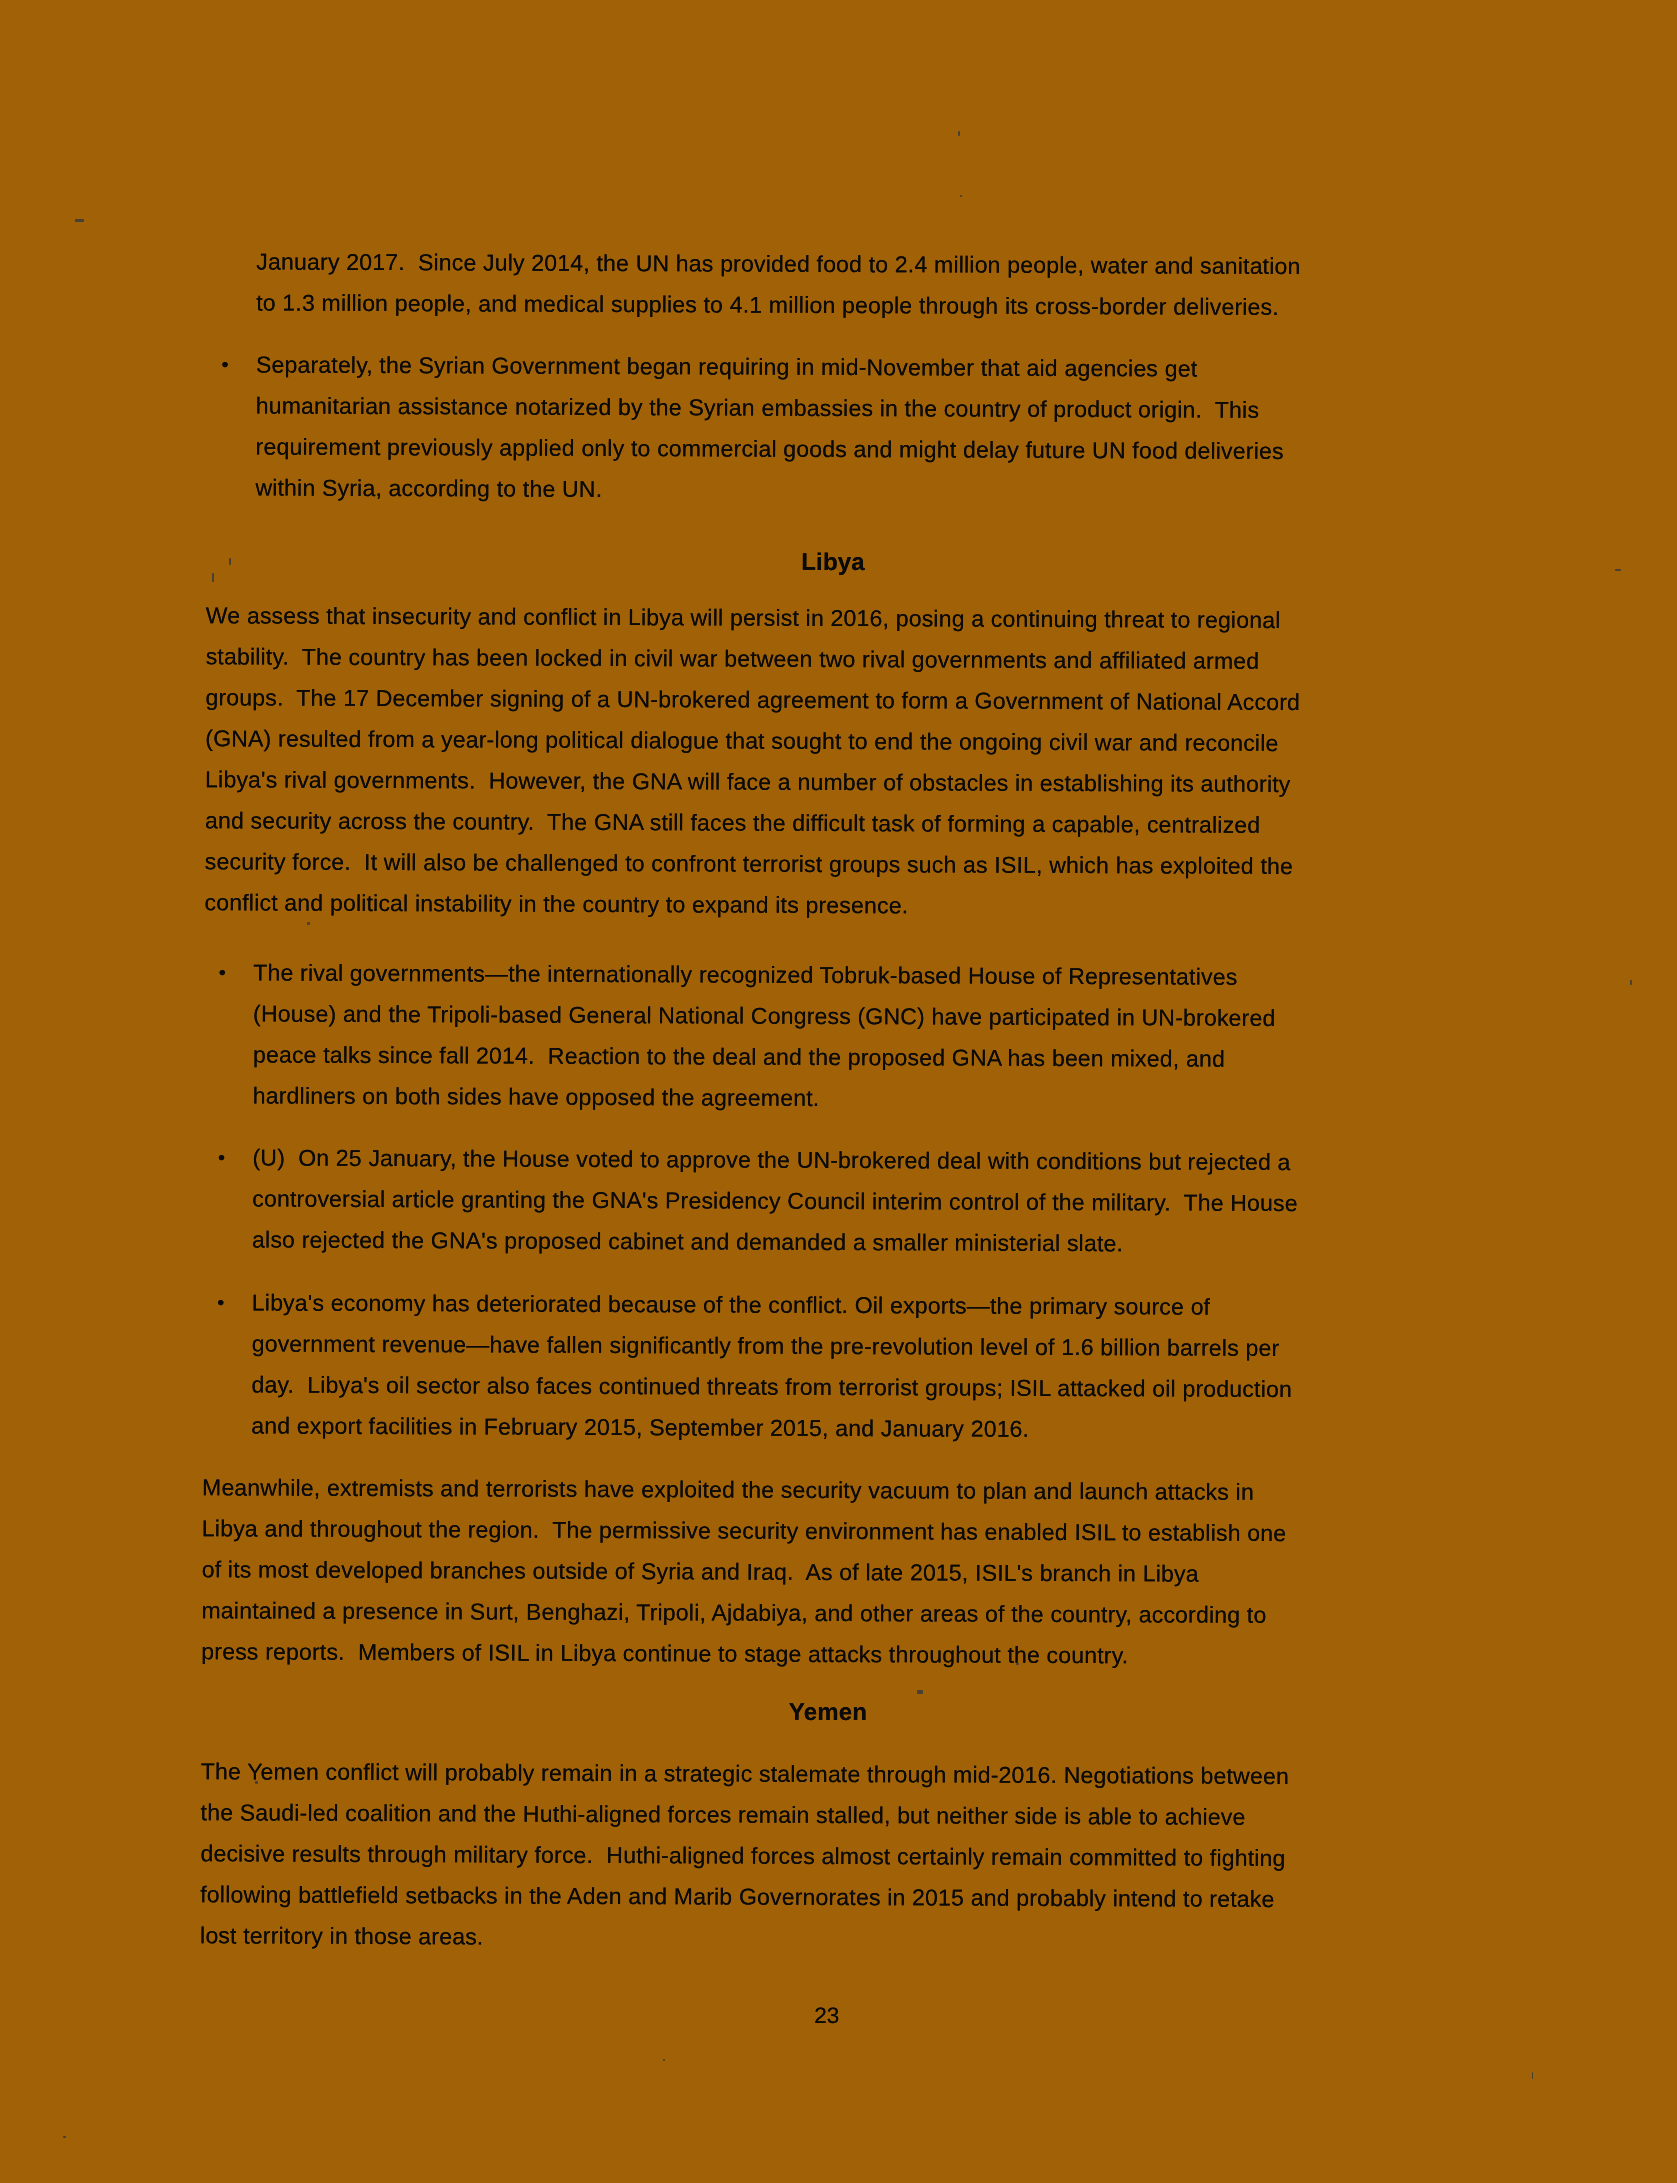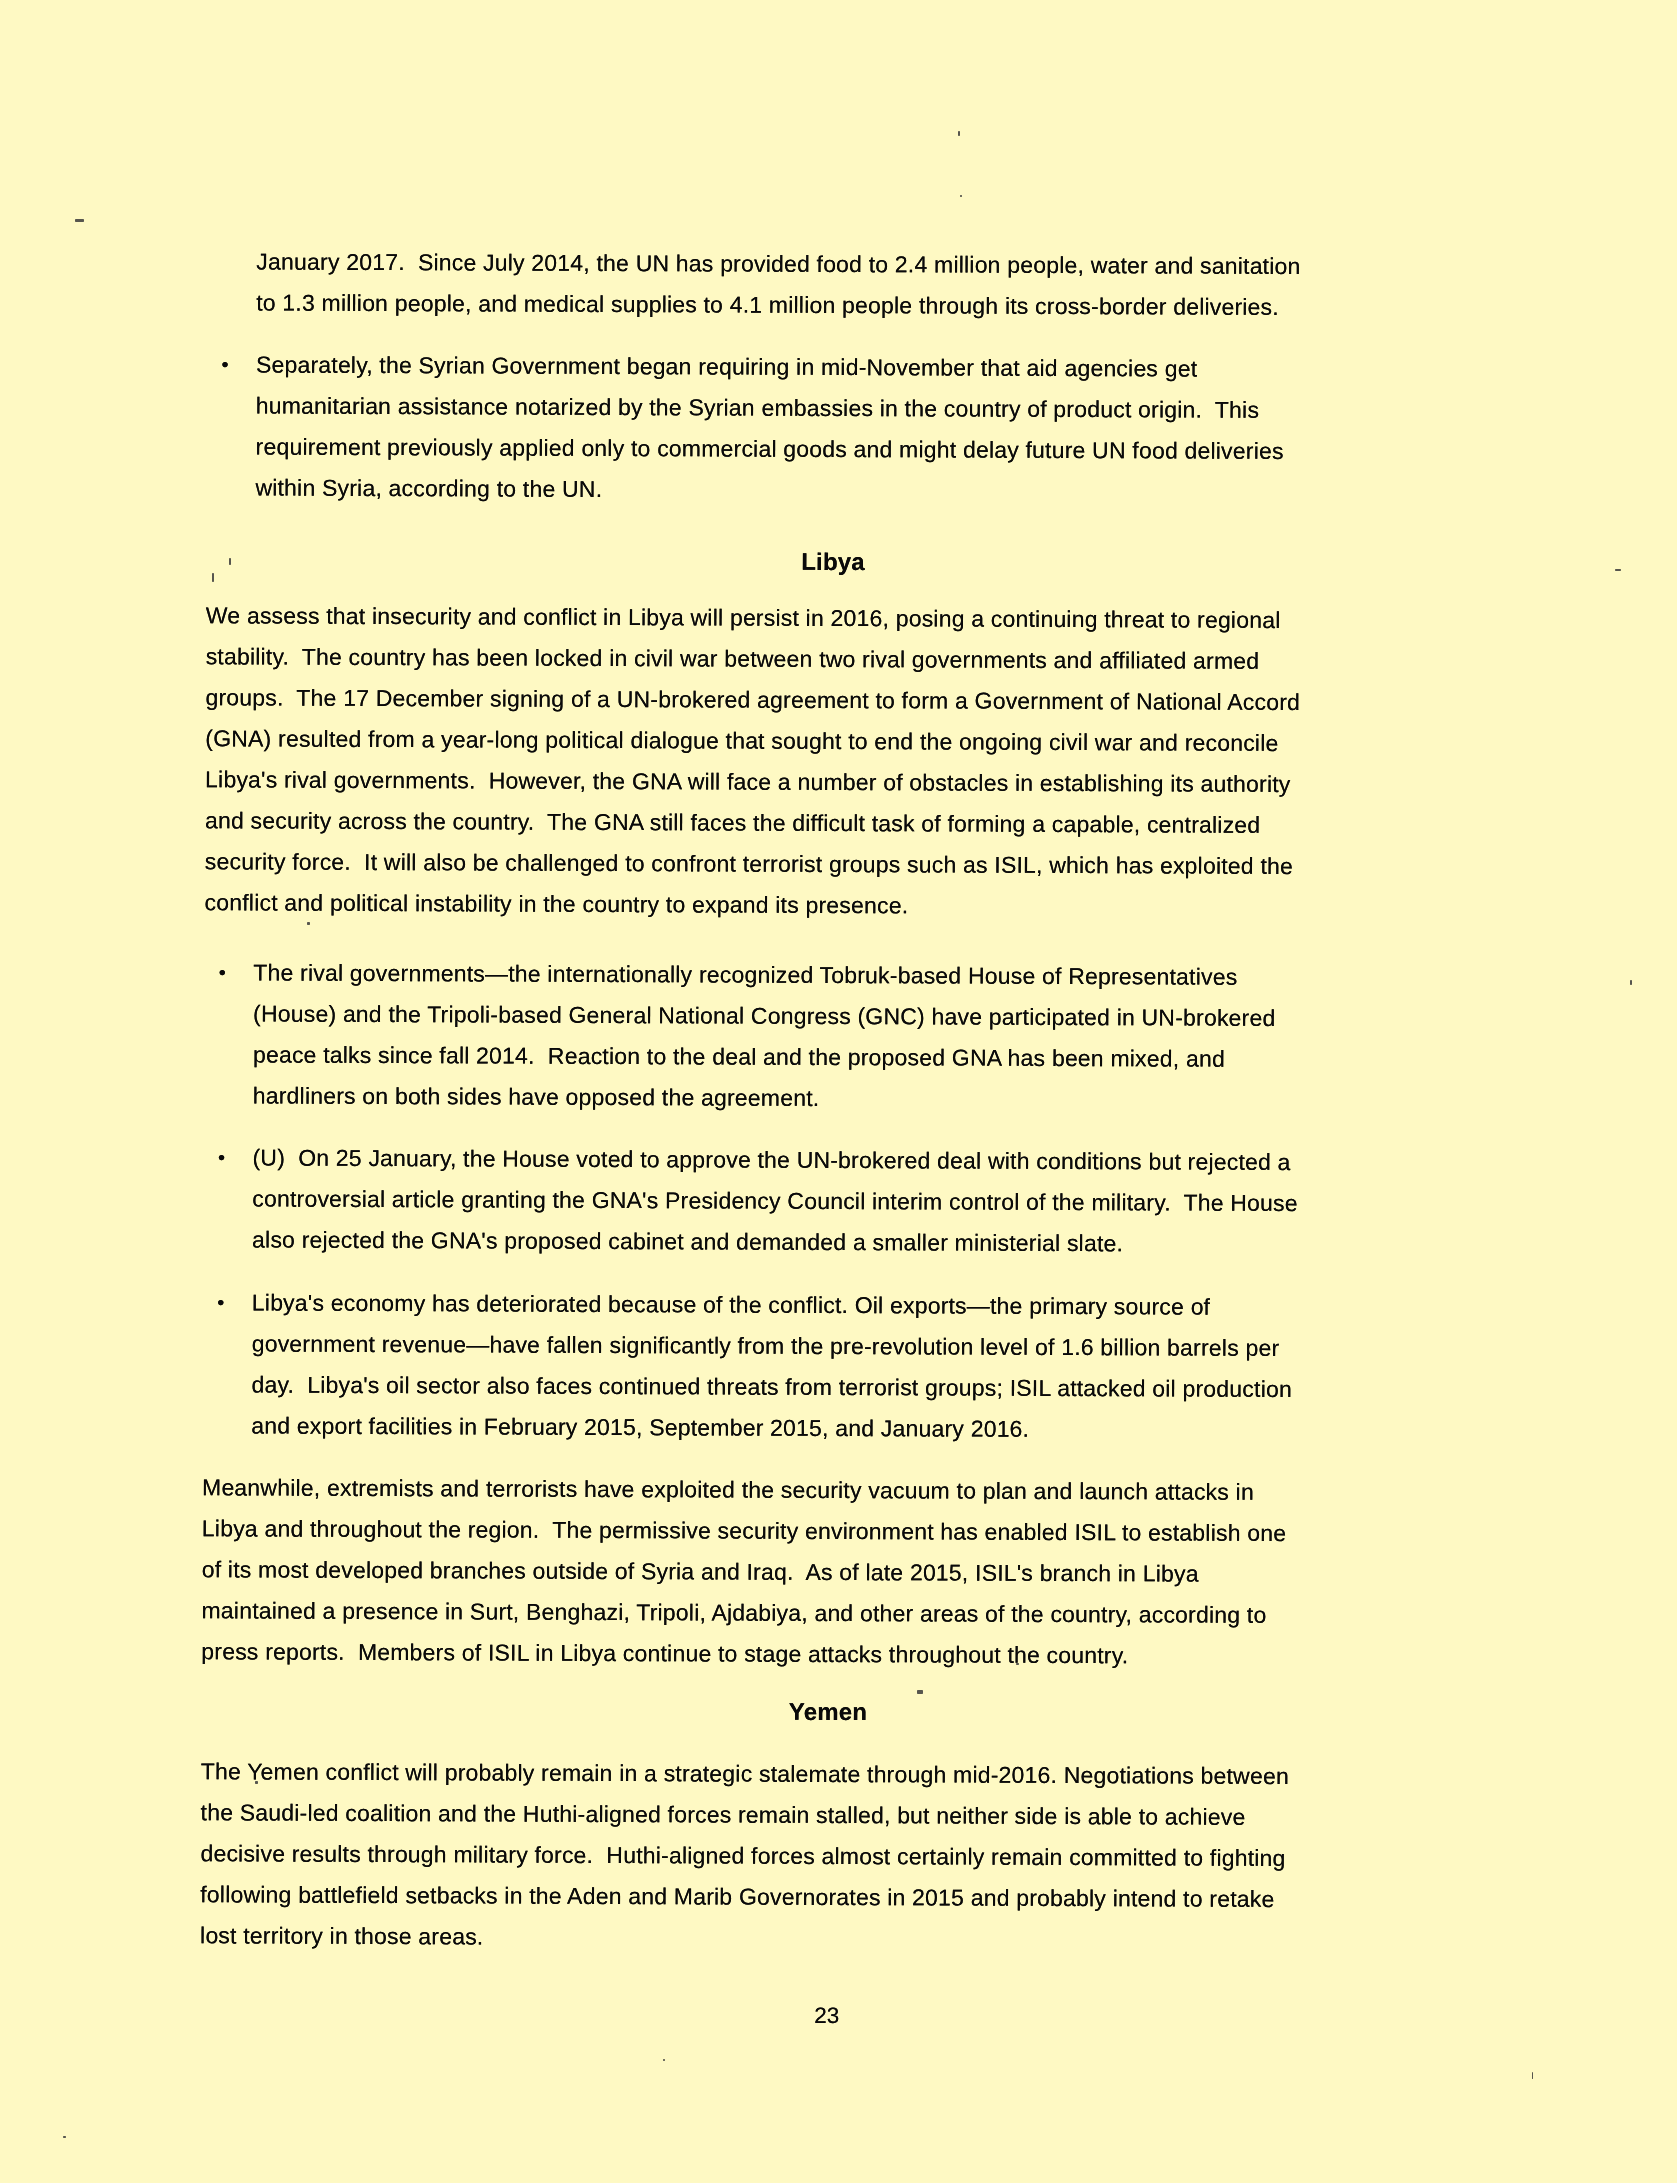--- a/index.html
+++ b/index.html
@@ -1,21 +1,21 @@
 <!DOCTYPE html>
 <html style="font-size:10.6px"><head>
 <meta charset="utf-8">
 <style>
   html,body{margin:0;padding:0;background:#ffffff;}
   body{
     width:1677px;height:2183px;position:relative;overflow:hidden;
     font-family:"Liberation Sans", sans-serif;color:#0a0a0a;
   }
   .page{
-    position:absolute;inset:0;background:#fef9c3;padding-left:48px;
+    position:absolute;inset:0;background:#a16207;padding-left:48px;
   }
   .content{
     position:absolute;left:205px;top:0;width:1254px;
     padding-top:244px;
     transform:rotate(0.25deg);
     transform-origin:50% 40%;
   }
   .block{display:flex;align-items:flex-start;}
   .lines{flex:1;}
   .line{

